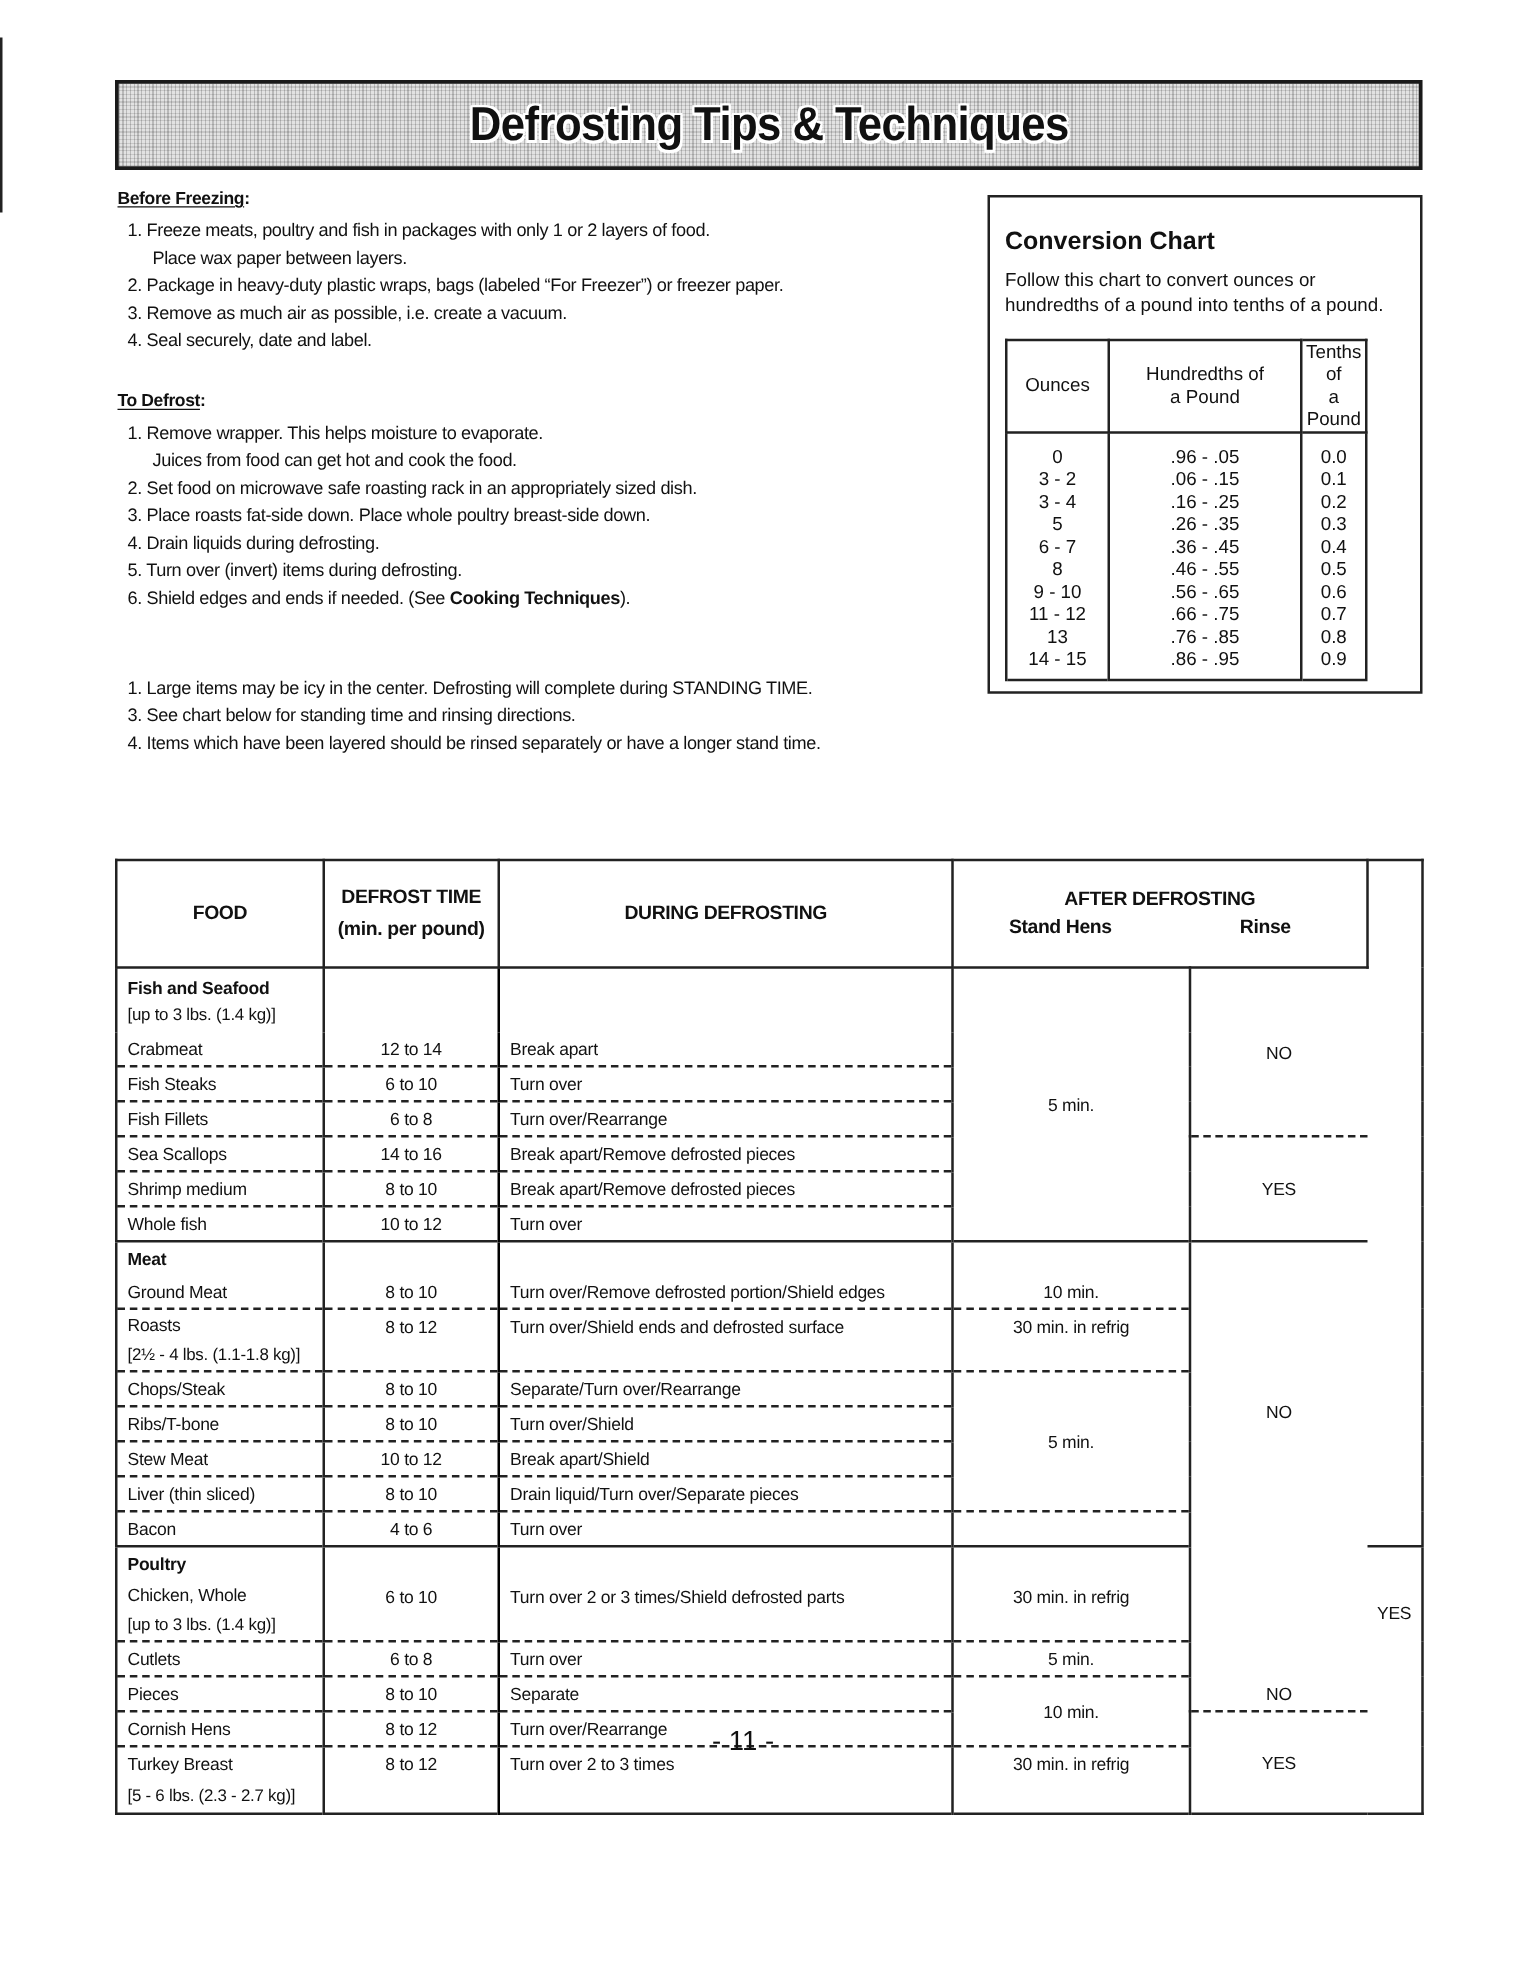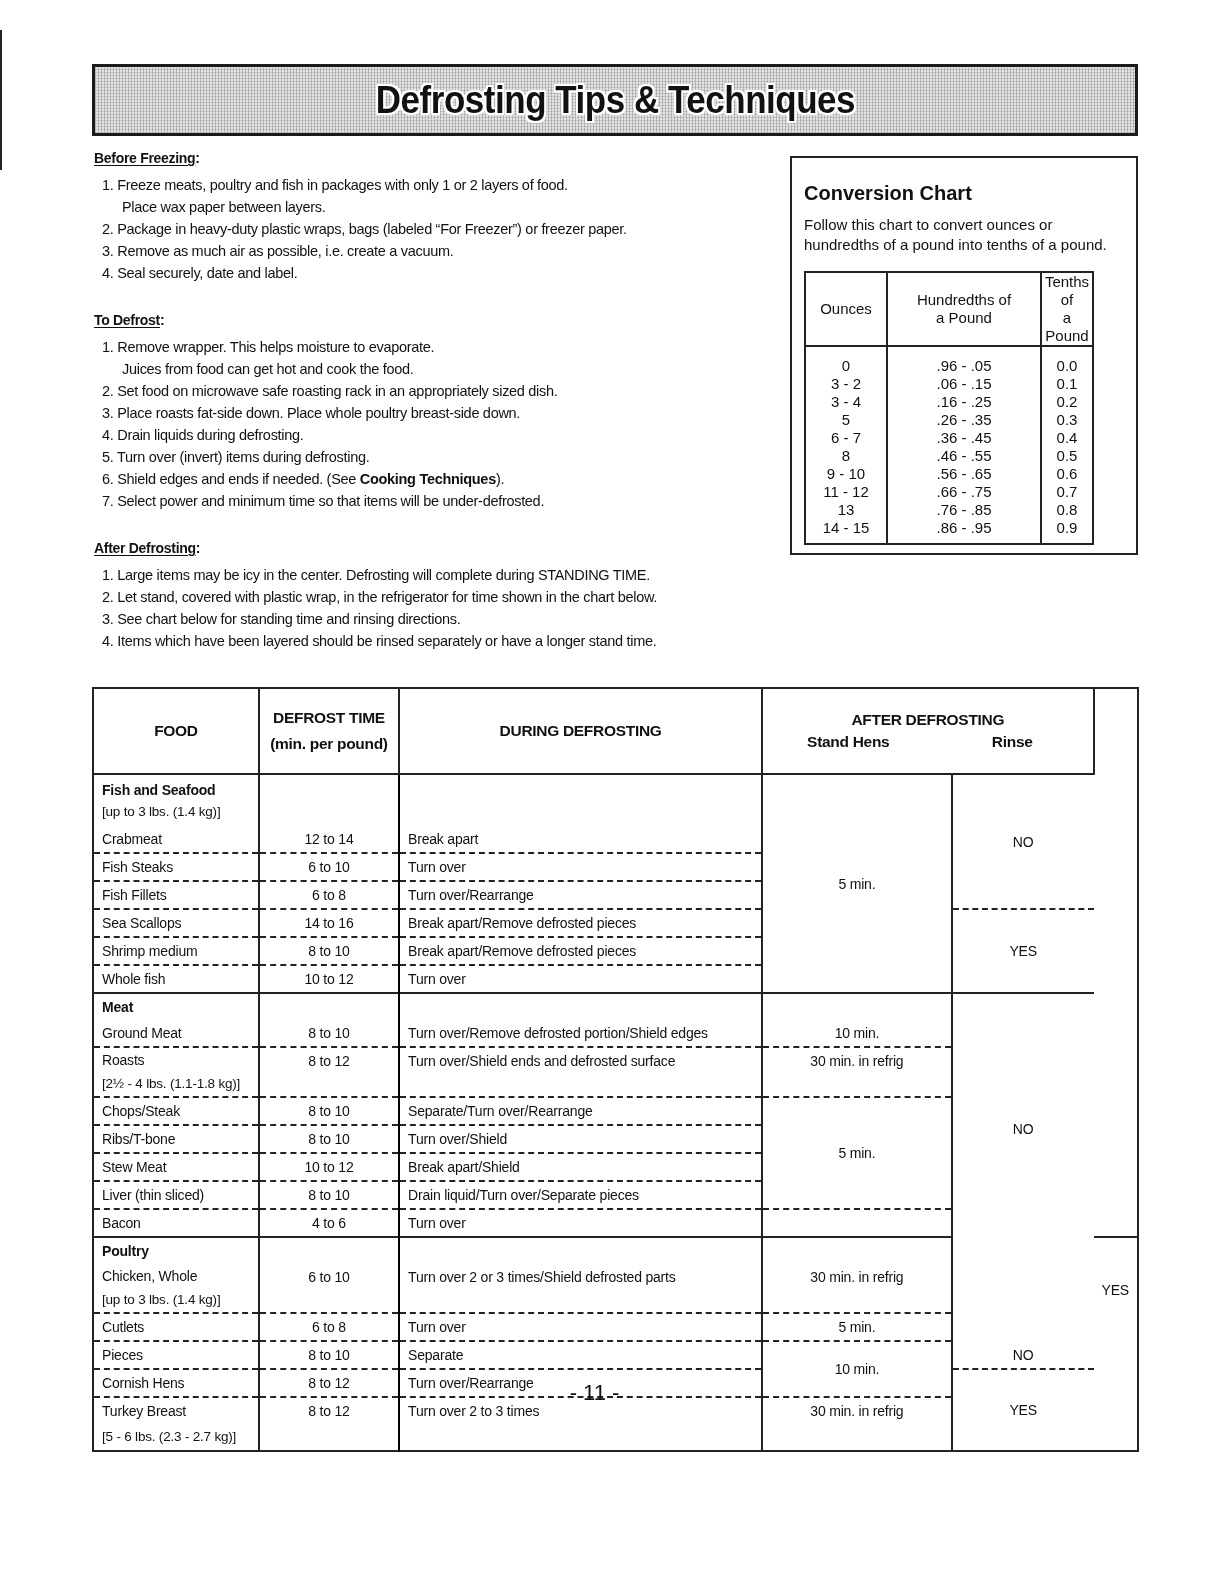--- a/index.html
+++ b/index.html
@@ -115,29 +115,26 @@
 
 <div class="section" id="todefrost">
   <h2><span class="u">To Defrost</span>:</h2>
   <ol>
     <li><span>1.</span> <span>Remove wrapper.  This helps moisture to evaporate.</span><span class="cont">Juices from food can get hot and cook the food.</span></li>
     <li><span>2.</span> <span>Set food on microwave safe roasting rack in an appropriately sized dish.</span></li>
     <li><span>3.</span> <span>Place roasts fat-side down.  Place whole poultry breast-side down.</span></li>
     <li><span>4.</span> <span>Drain liquids during defrosting.</span></li>
     <li><span>5.</span> <span>Turn over (invert) items during defrosting.</span></li>
     <li><span>6.</span> <span>Shield edges and ends if needed.  (See </span><b>Cooking Techniques</b><span>).</span></li>
-    <li><span>7.</span> <span>Select power and minimum time so that items will be under-defrosted.</span></li>
   </ol>
 </div>
 
 <div class="section" id="after">
-  <h2><span class="u">After Defrosting</span>:</h2>
   <ol>
     <li><span>1.</span> <span>Large items may be icy in the center.  Defrosting will complete during STANDING TIME.</span></li>
-    <li><span>2.</span> <span>Let stand, covered with plastic wrap, in the refrigerator for time shown in the chart below.</span></li>
     <li><span>3.</span> <span>See chart below for standing time and rinsing directions.</span></li>
     <li><span>4.</span> <span>Items which have been layered should be rinsed separately or have a longer stand time.</span></li>
   </ol>
 </div>
 
 <div class="conv">
   <div class="conv-title">Conversion Chart</div>
   <div class="conv-desc">Follow this chart to convert ounces or hundredths of a pound into tenths of a pound.</div>
   <table class="conv-table">
     <thead>

